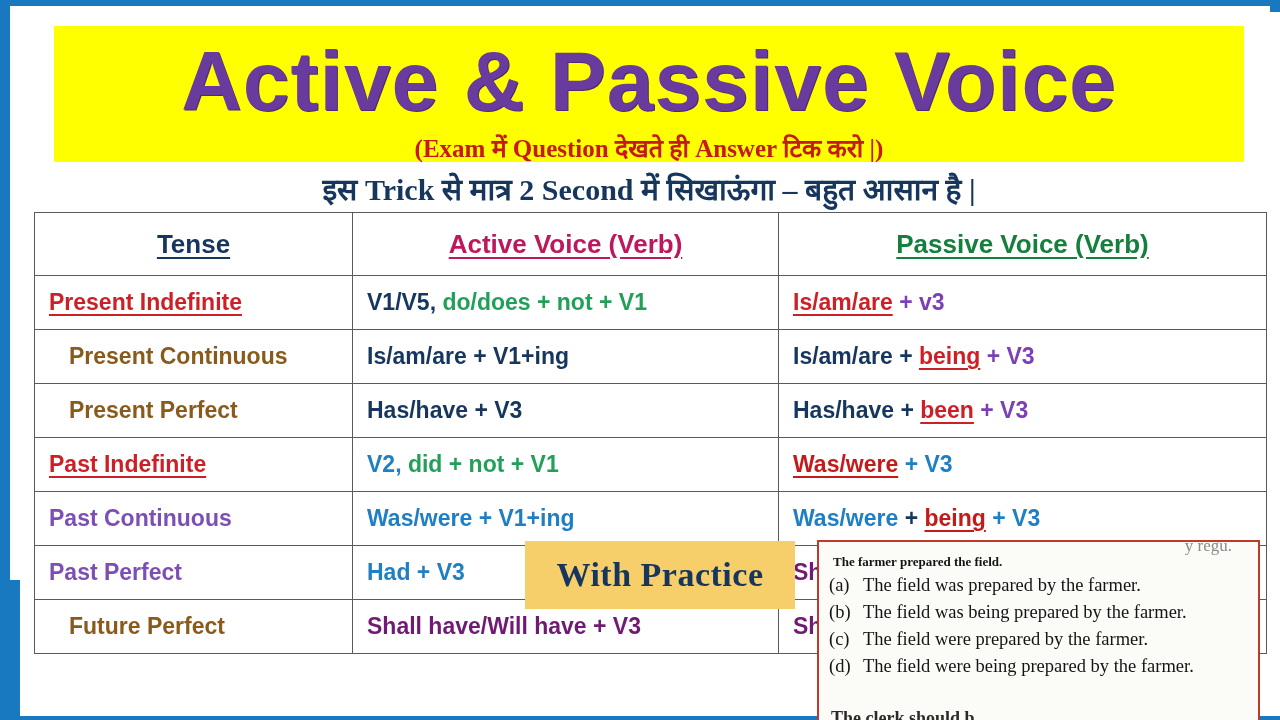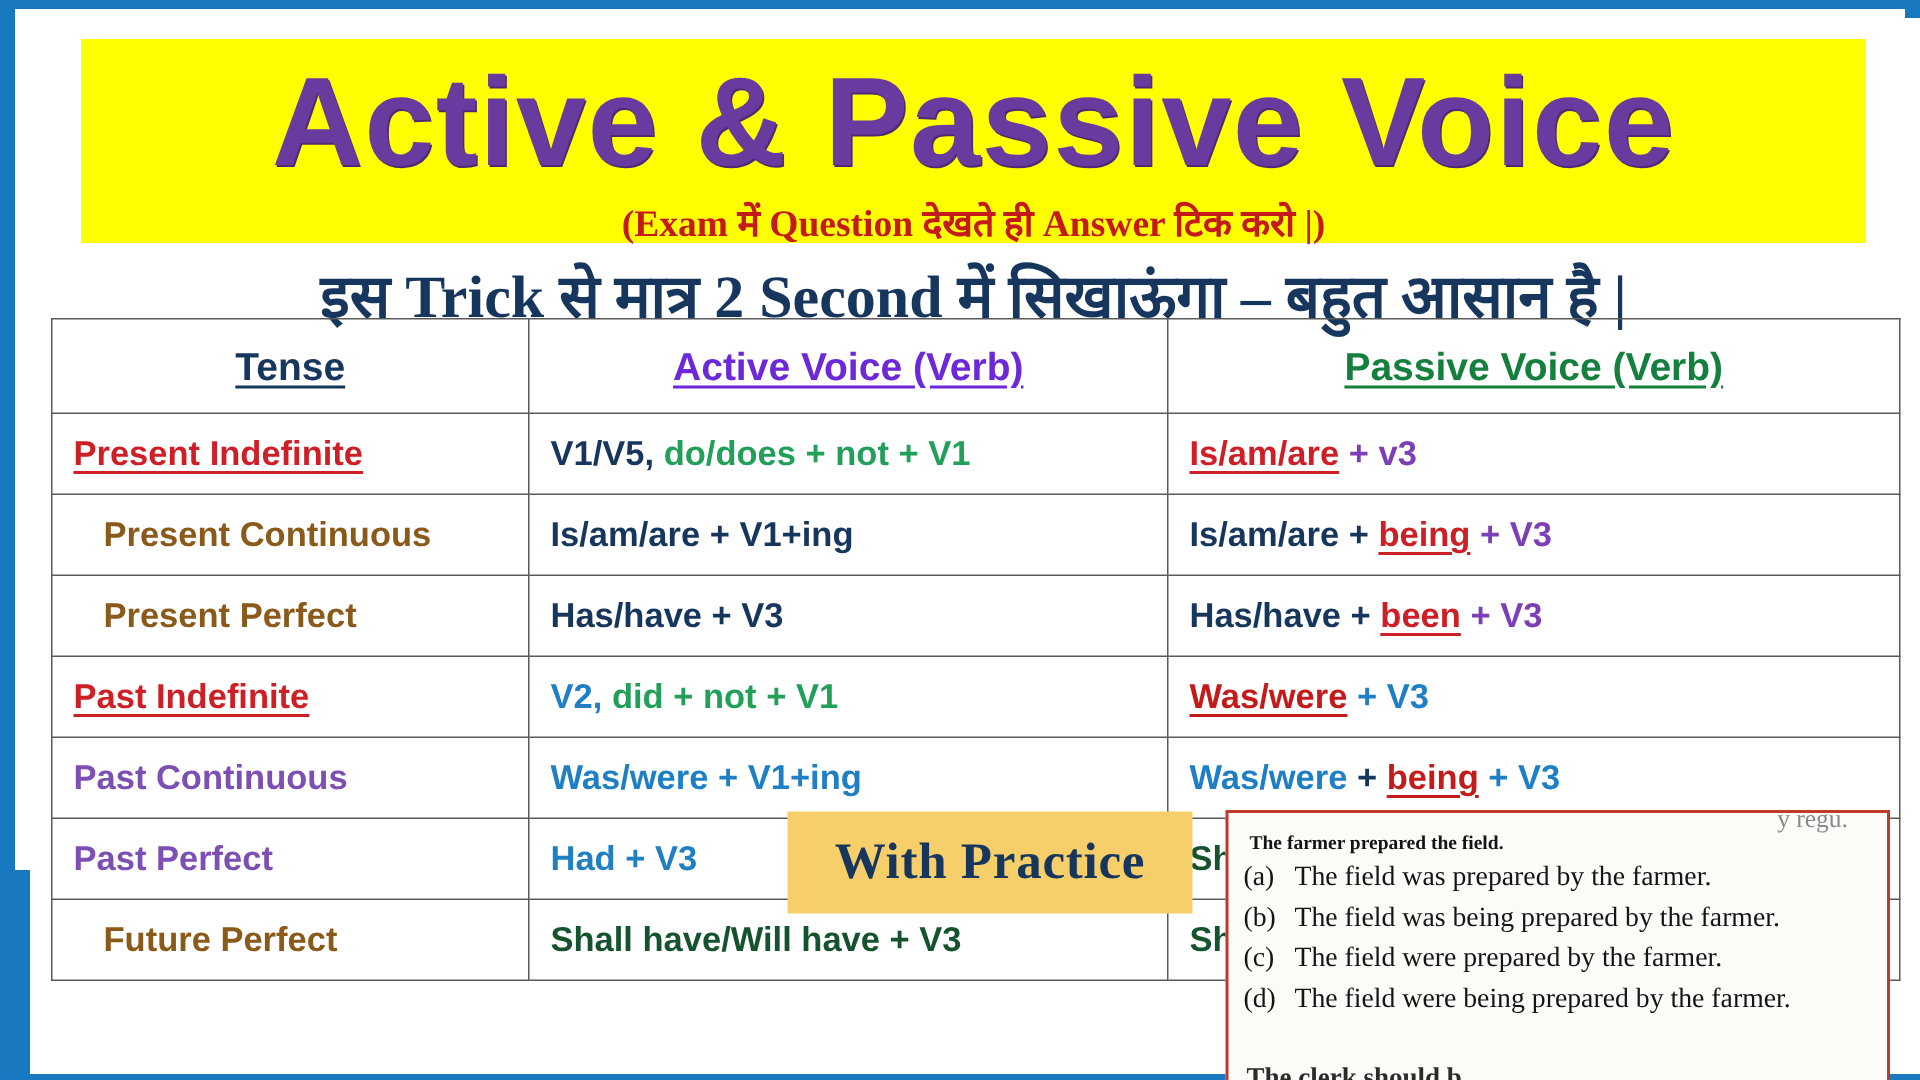--- a/index.html
+++ b/index.html
@@ -41,21 +41,21 @@
     text-align:center;
     font-family:"Liberation Serif", serif;
     font-size:25px;font-weight:bold;
     color:#c41a1a;
     white-space:nowrap;
   }
   .hindi-line{
     position:absolute;left:34px;top:156px;width:1190px;
     text-align:center;
     font-family:"Liberation Serif", serif;
-    font-size:40px;font-weight:bold;
+    font-size:30px;font-weight:bold;
     color:#17365d;
     white-space:nowrap;
   }
 
   
   .tbl{
     position:absolute;left:14px;top:200px;
     width:1232px;
     border-collapse:collapse;
     table-layout:fixed;
@@ -78,36 +78,36 @@
     margin-top:40px;
   }
   .c1{width:318px;}
   .c2{width:426px;}
   .c3{width:488px;}
 
   .u{text-decoration:underline;text-underline-offset:4px;}
 
   
   .h-tense{color:#17365d;}
-  .h-active{color:#6d28d9;}
+  .h-active{color:#be185d;}
   .h-passive{color:#15803d;}
 
   
   .t-red{color:#cf1f26;}
   .t-brown{color:#8a5a1b;margin-left:20px;}
   .t-purple{color:#7d4fb5;}
 
   
   .navy{color:#17365d;}
   .green{color:#22a05a;}
   .red{color:#cf1f26;}
   .dred{color:#c41a1a;}
   .violet{color:#7d3fb5;}
   .blue{color:#1f7fc4;}
-  .black{color:#14532d;}
+  .black{color:#701a75;}
 
   
   .practice{
     position:absolute;left:505px;top:529px;
     width:270px;height:68px;
     background:#f7cf6a;
     display:flex;align-items:center;justify-content:center;
     font-family:"Liberation Serif", serif;
     font-weight:bold;font-size:34px;
     color:#17365d;

